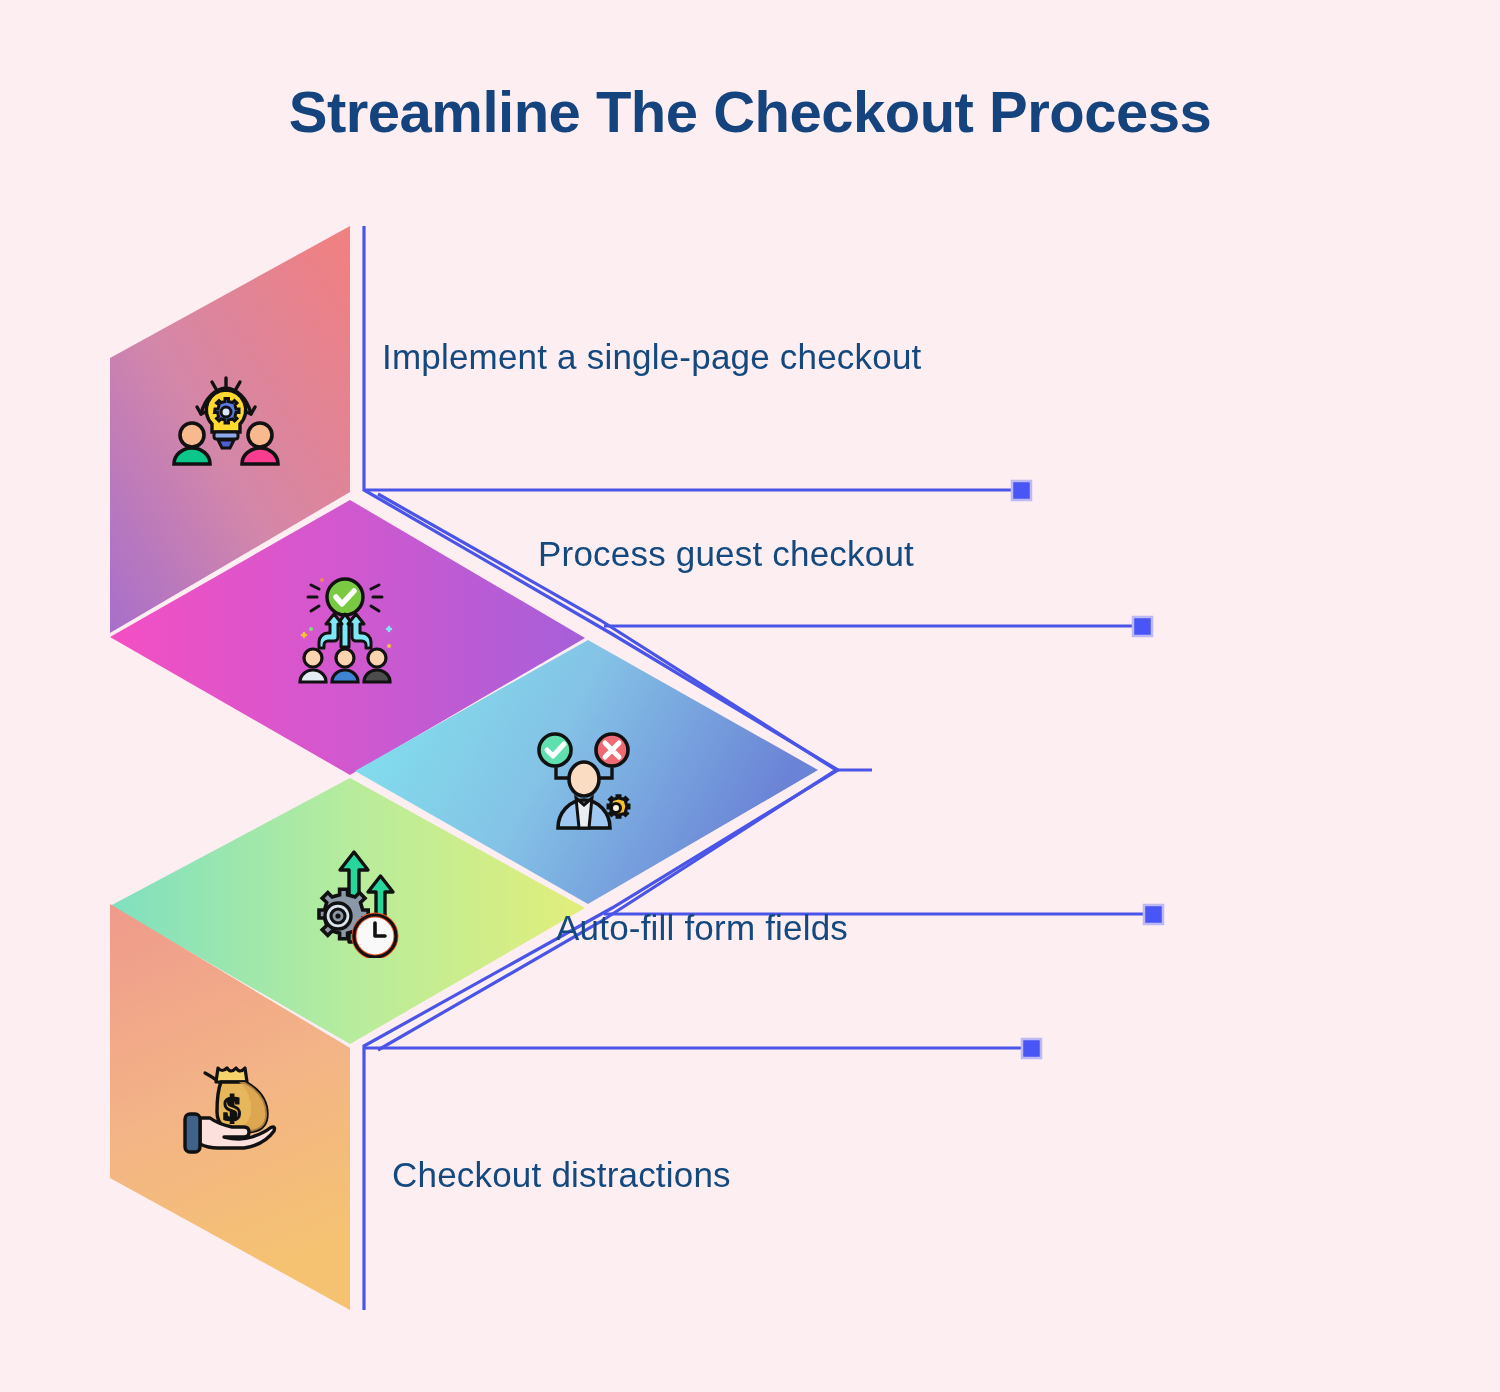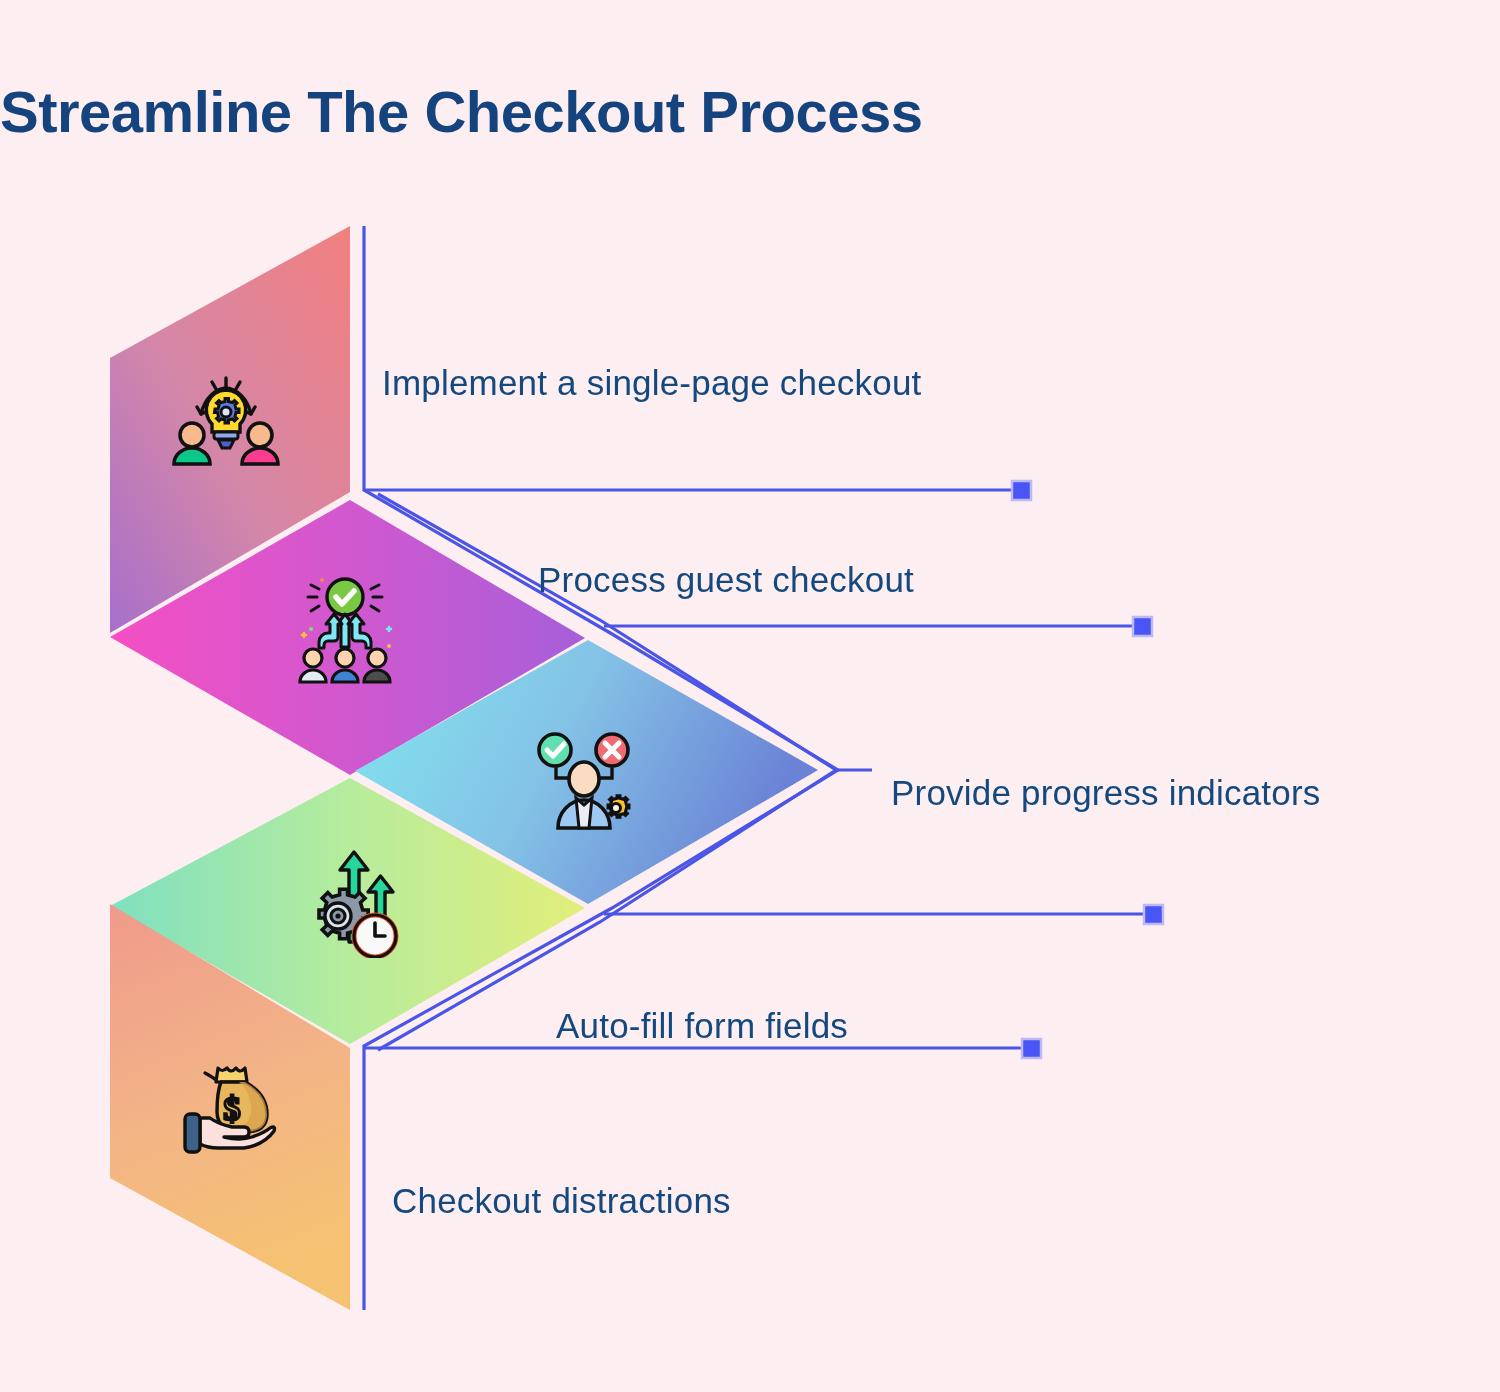--- a/index.html
+++ b/index.html
@@ -7,35 +7,34 @@
     width:1500px;height:1392px;
     background:#fdeef1;
     font-family:"Liberation Sans","DejaVu Sans",sans-serif;
     overflow:hidden;
     position:relative;
   }
   #stage{position:absolute;inset:0;width:1500px;height:1392px;}
   .title{
     position:absolute;
     left:0;right:0;top:78px;
-    text-align:left;
+    text-align:center;
     font-size:58px;
     font-weight:700;
     color:#14437e;
     letter-spacing:-0.5px;
     white-space:nowrap;
   }
   svg.layer{position:absolute;left:0;top:0;width:1500px;height:1392px;}
   .label{
     position:absolute;
     font-size:35px;
     color:#14497f;
     white-space:nowrap;
     letter-spacing:0.2px;
-    margin-top:26px;
   }
   .icon-wrap{position:absolute;}
 </style>
 </head>
 <body>
 
 <div id="stage">
 
   <div class="title">Streamline The Checkout Process</div>
 
@@ -202,17 +201,16 @@
       <path d="M46 34 h24 q22 12 22 32 q0 18 -22 18 q-28 0 -28 -20 q0 -20 4 -30z" fill="#e8b75c" stroke="#111" stroke-width="3.4"></path>
       <path d="M70 34 q22 12 22 32 q0 18 -22 18 q-8 0 -13 -2 q19 -4 19 -20 q0 -18 -12 -28z" fill="#d9a14e" opacity="0.75"></path>
       <text x="57" y="72" font-family="'Liberation Serif',serif" font-size="34" font-weight="700" text-anchor="middle" fill="none" stroke="#111" stroke-width="3">$</text>
       <path d="M25 70 h10 q8 6 22 9 h12 q5 0 5 5 t-5 5 h-20 q16 4 28 0 q12 -4 18 -9 q6 -3 4 3 q-10 14 -30 17 h-26 q-10 0 -18 -4z" fill="#fce0dc" stroke="#111" stroke-width="3.4" stroke-linejoin="round"></path>
       <rect x="10" y="66" width="15" height="38" rx="5" fill="#3e6288" stroke="#111" stroke-width="3.4"></rect>
     </svg>
   </div>
 
   <div class="label" style="left:382px;top:337px;">Implement a single-page checkout</div>
   <div class="label" style="left:538px;top:534px;">Process guest checkout</div>
-  <div class="label" style="left:891px;top:747px;">Provide progress indicators</div>
-  <div class="label" style="left:556px;top:980px;text-align:right;">Auto-fill form fields</div>
+  <div class="label" style="left:556px;top:908px;text-align:right;">Auto-fill form fields</div>
   <div class="label" style="left:392px;top:1155px;">Checkout distractions</div>
 
 </div>
 
 </body></html>

